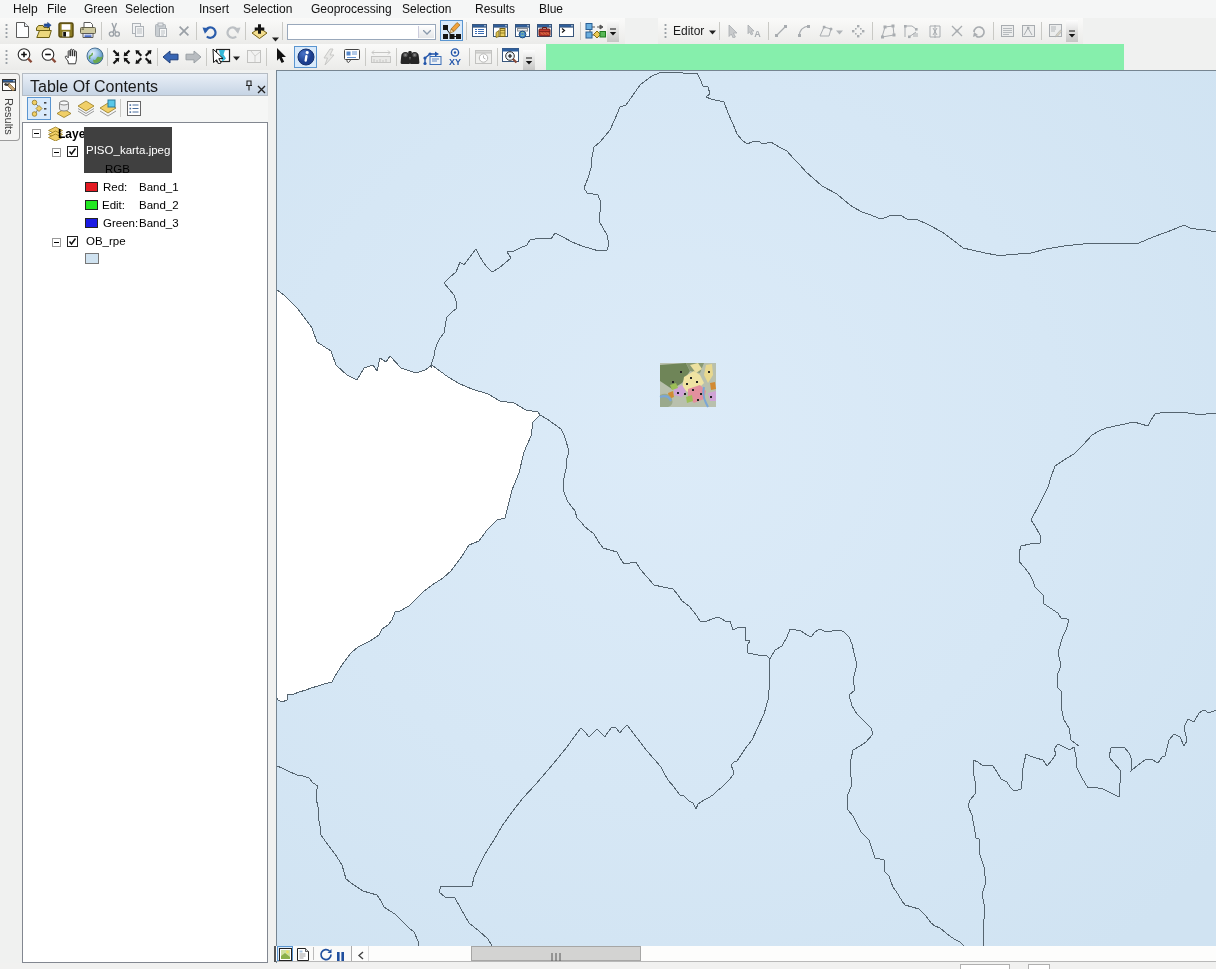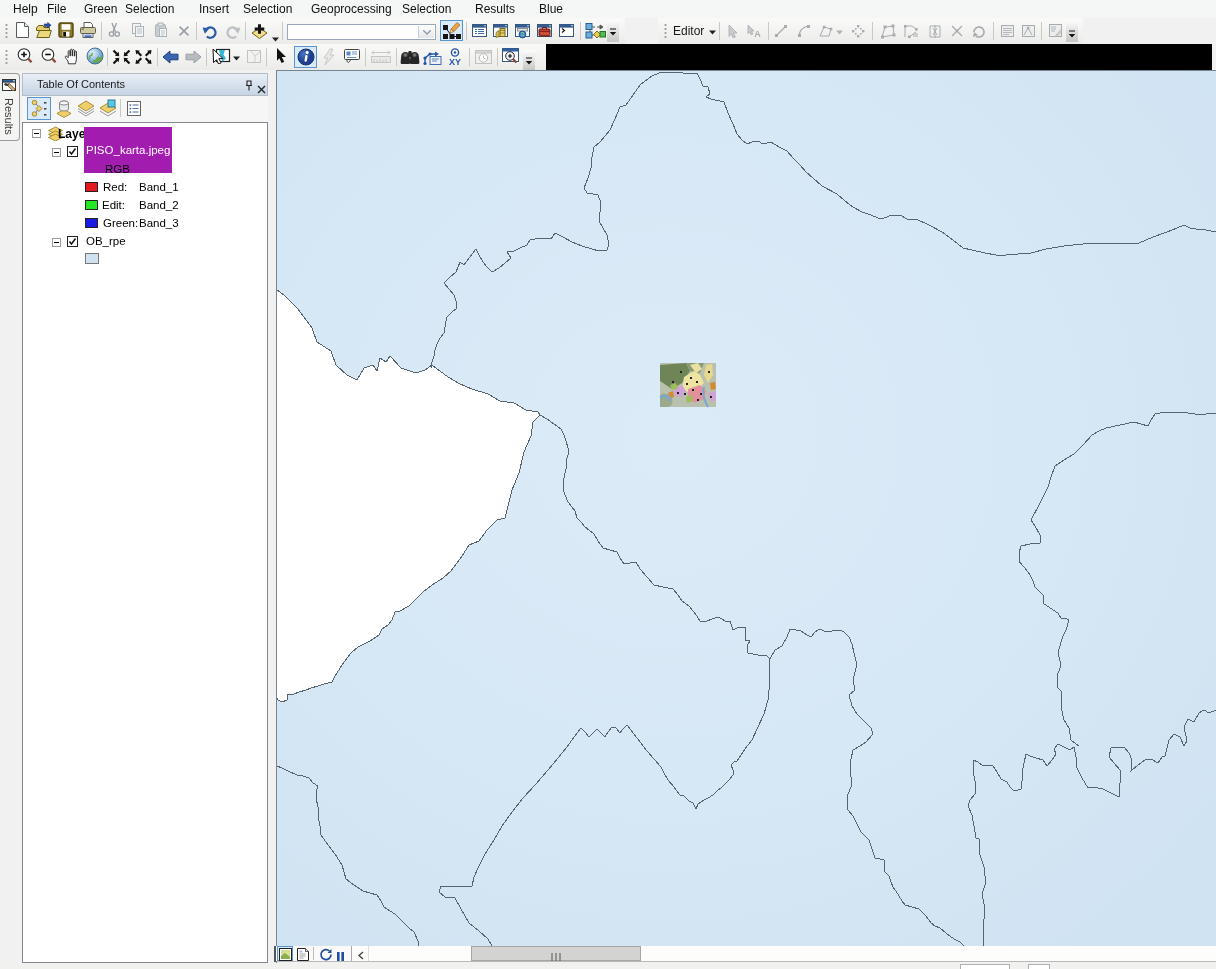--- a/index.html
+++ b/index.html
@@ -1,21 +1,21 @@
 <!DOCTYPE html>
 <html><head><meta charset="utf-8">
 <style>
 *{margin:0;padding:0;box-sizing:border-box}
 html,body{width:1216px;height:969px;overflow:hidden;background:#f0f1f0;font-family:"Liberation Sans",sans-serif;}
 #menubar{position:absolute;left:0;top:0;width:1216px;height:18px;background:#f5f6f6;}
 #menubar span{position:absolute;top:2px;font-size:12px;color:#111;}
 #row2{position:absolute;left:0;top:18px;width:1216px;height:26px;}
 #row2 .bg1{position:absolute;left:0;top:0;width:625px;height:26px;background:linear-gradient(#fafaf9,#ebebe9);}
 #row2 .bg2{position:absolute;left:658px;top:0;width:425px;height:26px;background:linear-gradient(#fafaf9,#ebebe9);}
-#row3{position:absolute;left:0;top:44px;width:1212px;height:26px;background:#000000;}
+#row3{position:absolute;left:0;top:44px;width:1124px;height:26px;background:#86efac;}
 #row3 .tb{position:absolute;left:0;top:0;width:546px;height:26px;background:linear-gradient(#fafaf9,#ebebe9);}
 .grip{position:absolute;top:5px;width:3px;height:16px;background-image:radial-gradient(circle,#9aa0a6 1px,transparent 1.2px);background-size:3px 4px;}
 .sep{position:absolute;top:4px;width:1px;height:18px;background:#c9c9c5;}
 .ico{position:absolute;width:20px;height:20px;}
 #mapborder{position:absolute;left:276px;top:70px;width:940px;height:1px;background:#768591;}
 #mapleft{position:absolute;left:276px;top:70px;width:1px;height:893px;background:#768591;}
 #mapwrap{position:absolute;left:277px;top:71px;width:939px;height:875px;background:#fff;}
 #scrollrow{position:absolute;left:277px;top:946px;width:939px;height:16px;background:#fdfdfc;border-bottom:1px solid #b8b8b8;}
 #tocpanel{position:absolute;left:20px;top:73px;width:250px;height:890px;}
 #tochead{position:absolute;left:2px;top:0;width:246px;height:23px;background:linear-gradient(#e9eff7,#c6d4e4);border:1px solid #b5bcc4;}
@@ -511,21 +511,21 @@
 <div style="position:absolute;left:194px;top:0px;width:170px;height:15px;background:#d3d3d2;border:1px solid #a6a6a5"><svg width="12" height="8" style="margin:3px 0 0 79px">
         <path d="M1,0 v8 M5,0 v8 M9,0 v8" stroke="#555"></path>
       </svg></div>
   </div>
 <div style="position:absolute;left:0;top:963px;width:1216px;height:6px;background:#f1f1f0">
 <div style="position:absolute;left:960px;top:1px;width:50px;height:5px;background:#fff;border:1px solid #b0b0b0;border-bottom:none"></div>
 <div style="position:absolute;left:1028px;top:1px;width:22px;height:5px;background:#fff;border:1px solid #b0b0b0;border-bottom:none"></div>
 </div>
 <div id="tocpanel">
 <div id="tochead">
-      <span style="position:absolute;left:14px;top:4px;font-size:11px;color:#1a1a1a">Table Of Contents</span>
+      <span style="position:absolute;left:7px;top:4px;font-size:16px;color:#1a1a1a">Table Of Contents</span>
       <div style="position:absolute;left:222px;top:5px;width:13px;height:13px"><svg width="8" height="13" viewBox="0 0 8 13">
           <path d="M1,5.5 h6 M4,5.5 v5 M2,1 h4 v4.5 h-4 z M2,5.5 h4" stroke="#222" fill="none" stroke-width="1.1"></path>
         </svg></div>
       <div style="position:absolute;left:234px;top:6px;width:9px;height:9px"><svg width="9" height="9" viewBox="0 0 9 9">
           <path d="M1,1 L8,8 M8,1 L1,8" stroke="#222" stroke-width="1.4"></path>
         </svg></div>
     </div>
 <div id="toctools">
       <div style="position:absolute;left:5px;top:1px;width:24px;height:23px;border:1px solid #5a95d0;background:#d9eafb"></div>
 <div class="ico" style="left:8px;top:3px;"><svg width="18" height="19" viewBox="0 0 18 19">
@@ -579,21 +579,21 @@
             <path d="M8.5,8 l7,3.5 -7,3.5 -7,-3.5 z" fill="#f0cf68"></path>
           </g>
         </svg></div>
 <div class="trow" style="left:35px;top:4px;font-weight:bold;font-size:12px">Layers</div>
 <div class="minus" style="left:29px;top:25px"></div>
 <div class="cb" style="left:44px;top:23px">
         <svg width="9" height="9" style="position:absolute;left:0;top:0">
           <path d="M1.5,4.5 l2,2.5 L7.5,1.5" fill="none" stroke="#111" stroke-width="1.5"></path>
         </svg>
       </div>
-<div class="trow" style="left:61px;top:21px"><span style="background:#a21caf;color:#fff;padding:17px 2px;font-size:11.5px">PISO_karta.jpeg</span></div>
+<div class="trow" style="left:61px;top:21px"><span style="background:#404040;color:#fff;padding:17px 2px;font-size:11.5px">PISO_karta.jpeg</span></div>
 <div class="trow" style="left:82px;top:40px">RGB</div>
 <div style="position:absolute;left:62px;top:59px;width:13px;height:10px;background:#e31a22;border:1px solid #222"></div>
 <div class="trow" style="left:80px;top:58px">Red:</div>
       <div class="trow" style="left:116px;top:58px">Band_1</div>
 <div style="position:absolute;left:62px;top:77px;width:13px;height:10px;background:#23e822;border:1px solid #222"></div>
 <div class="trow" style="left:79px;top:76px">Edit:</div>
       <div class="trow" style="left:116px;top:76px">Band_2</div>
 <div style="position:absolute;left:62px;top:95px;width:13px;height:10px;background:#1a1ae3;border:1px solid #222"></div>
 <div class="trow" style="left:80px;top:94px">Green:</div>
       <div class="trow" style="left:116px;top:94px">Band_3</div>

